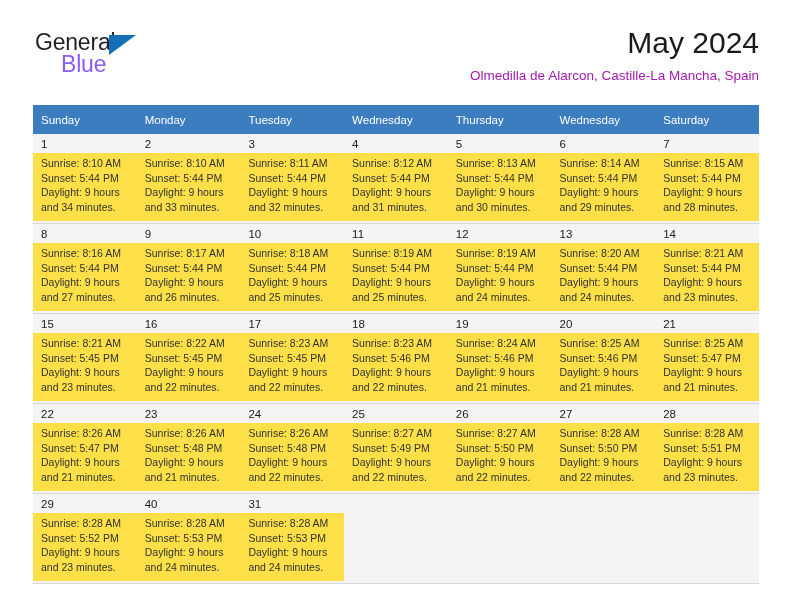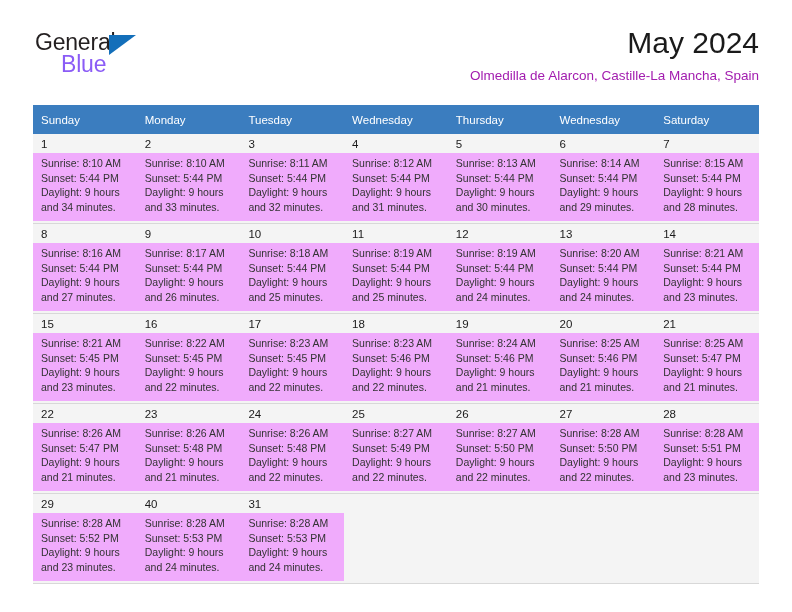--- a/index.html
+++ b/index.html
@@ -128,21 +128,21 @@
     background: #f4f4f4;
   }
   .daynum {
     font-size: 11.5px;
     color: #1a1a1a;
     line-height: 15px;
     height: 15px;
     padding-bottom: 1px;
   }
   .daybody {
-    background: #f0abfc;
+    background: #fde047;
     margin: 0 -6px 0 -8px;
     padding: 3px 6px 5px 8px;
     min-height: 68px;
     box-sizing: border-box;
   }
   .daybody p {
     margin: 0;
     font-size: 10.5px;
     line-height: 14.5px;
     color: #333333;

